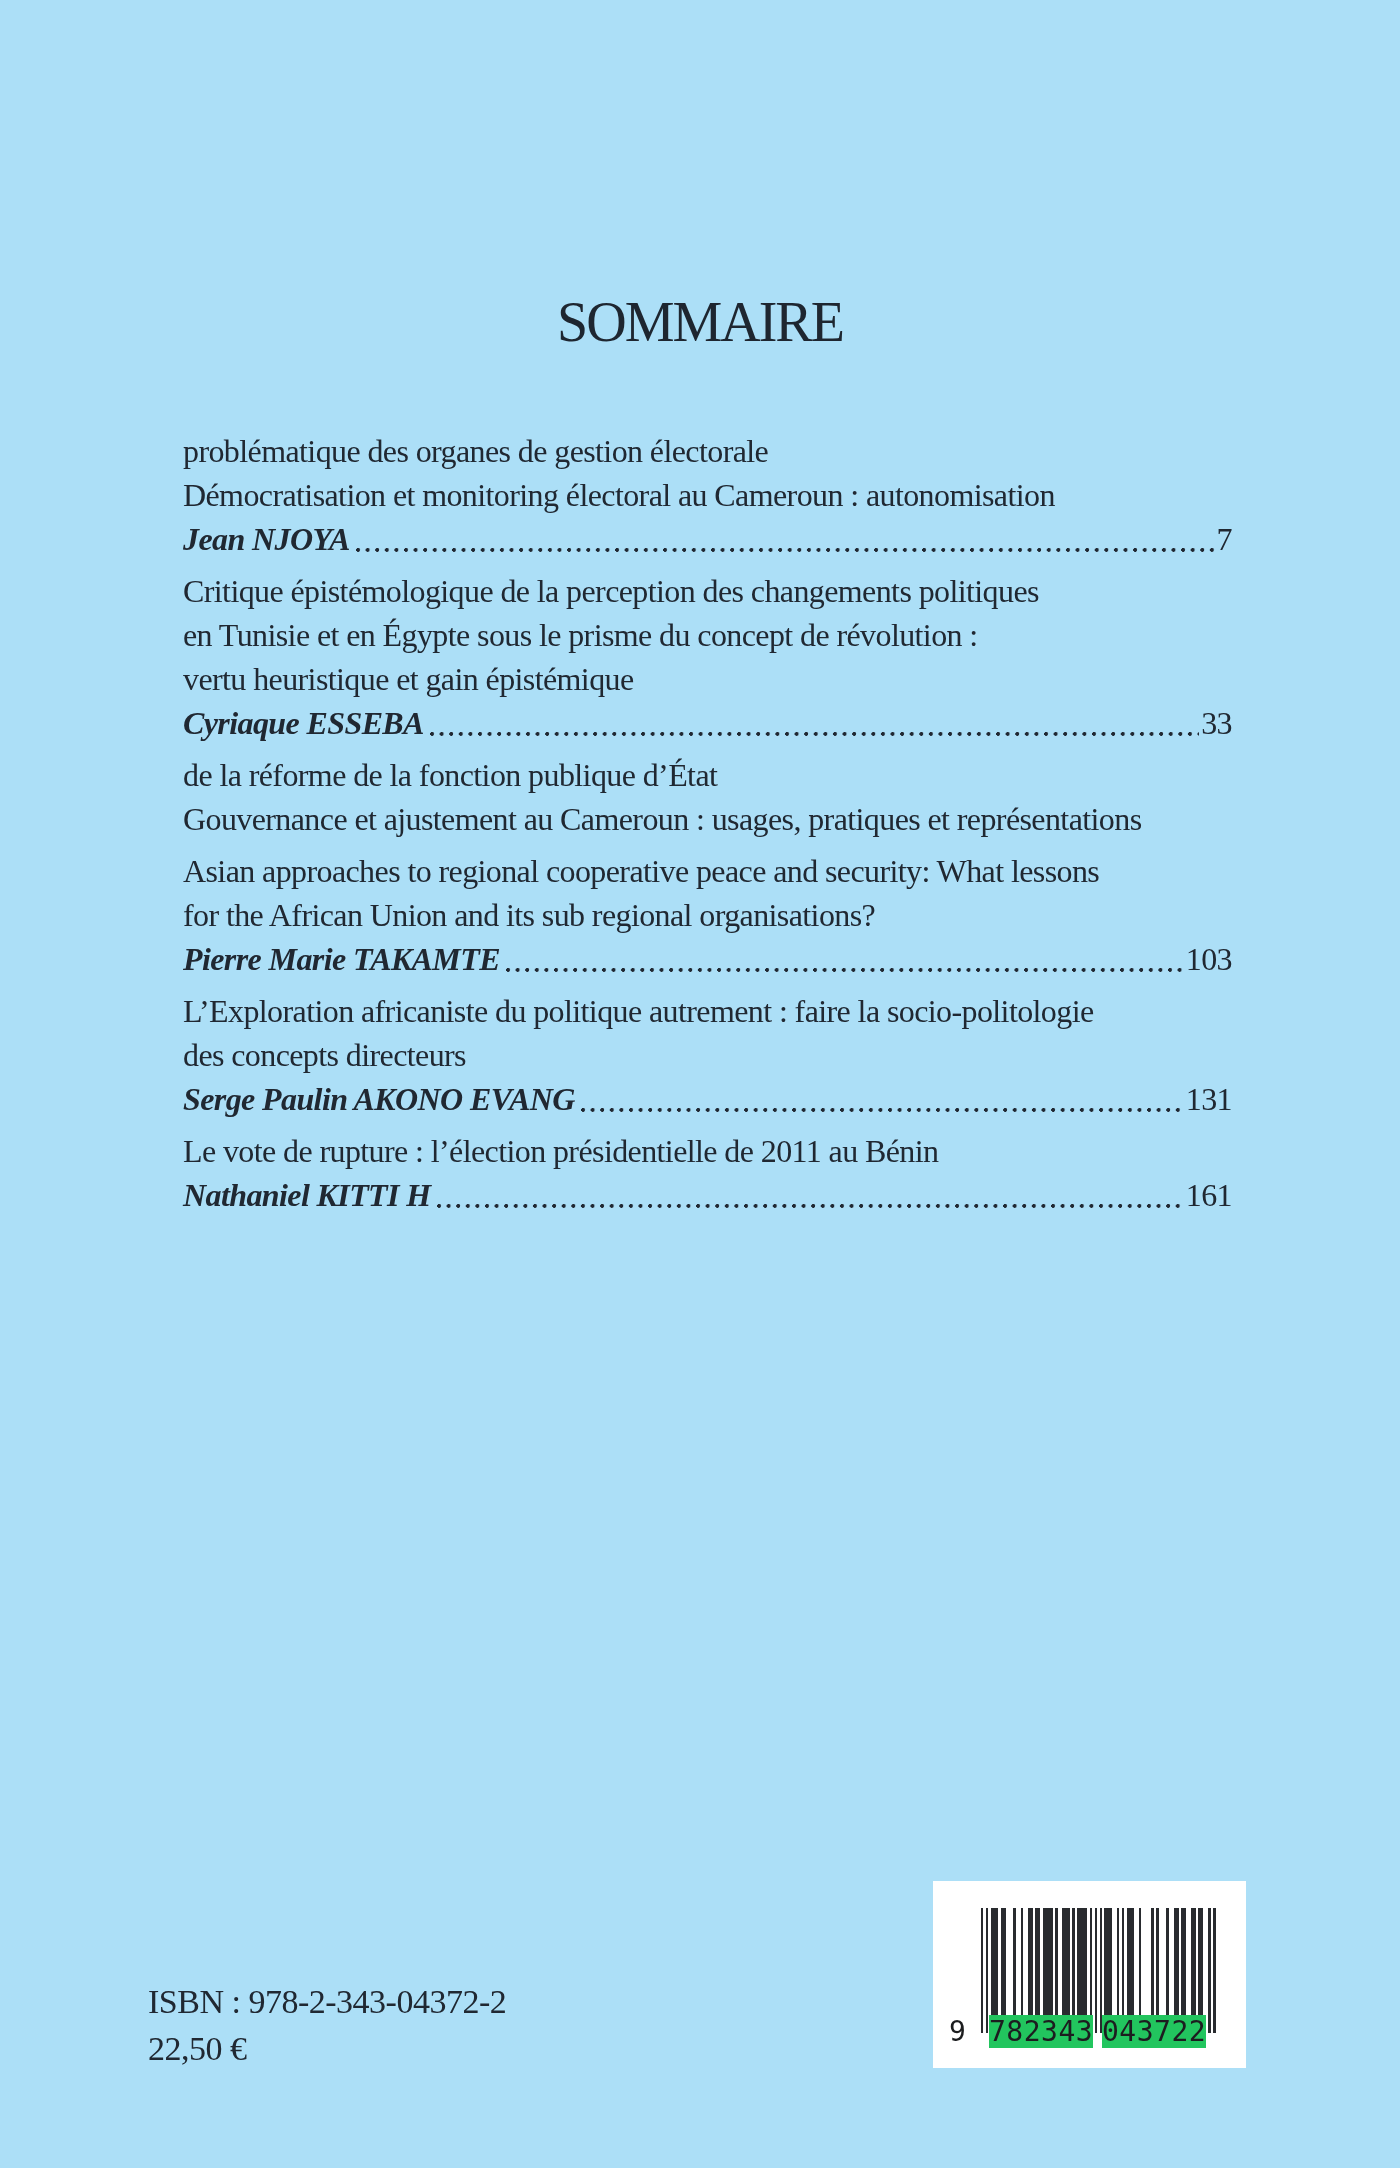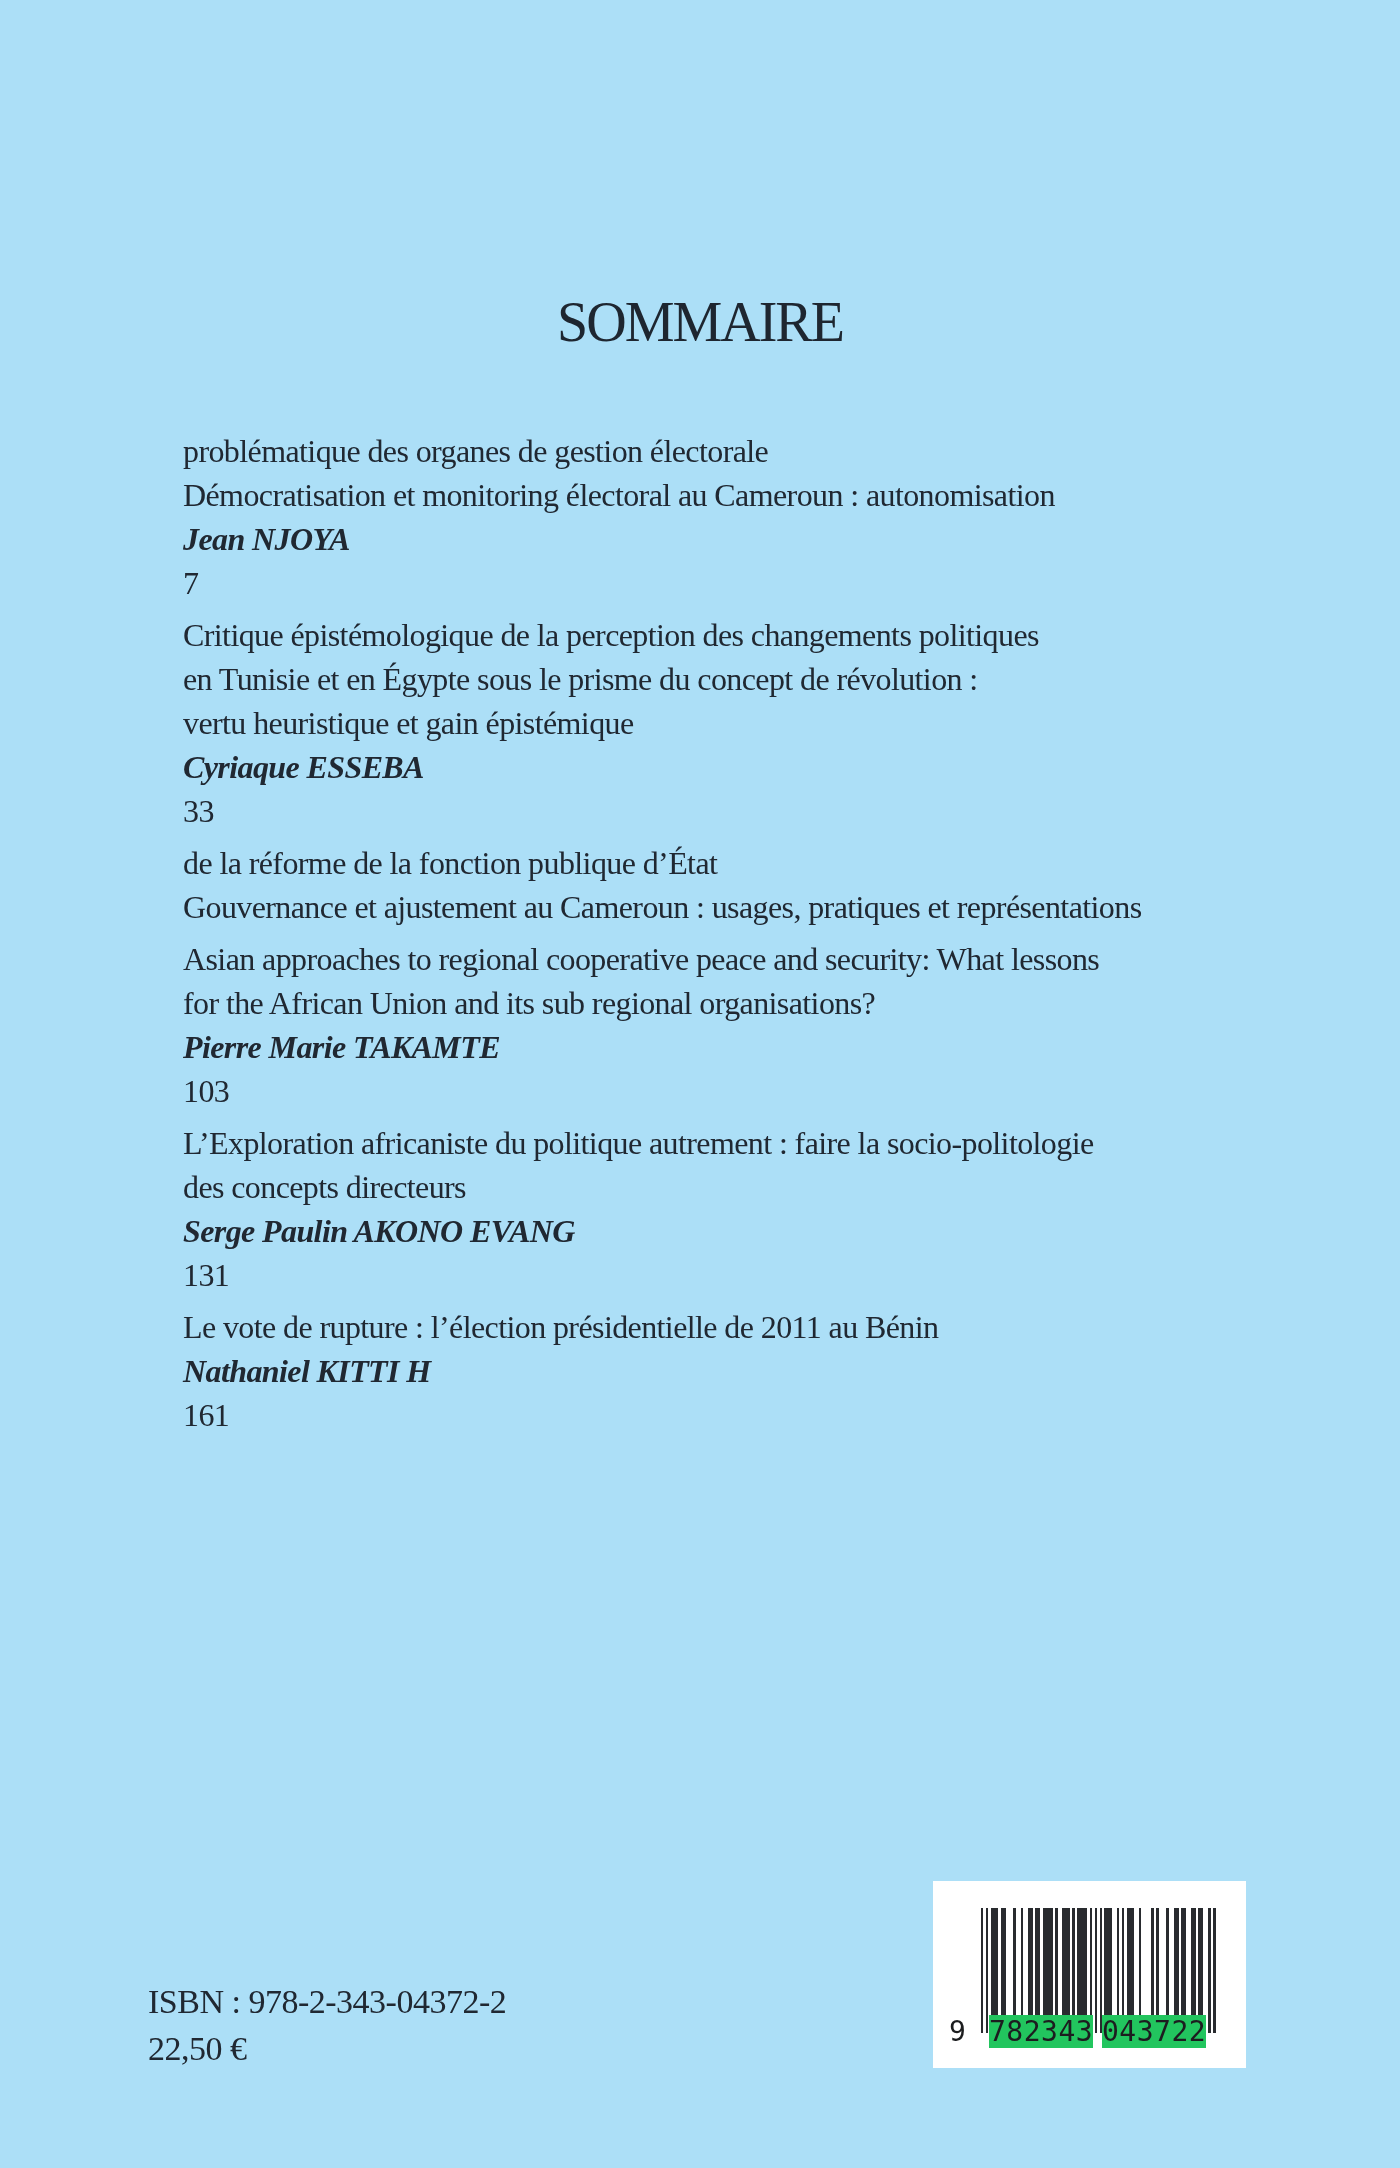--- a/index.html
+++ b/index.html
@@ -28,21 +28,21 @@
     left: 183px;
     width: 1049px;
     top: 429px;
     font-size: 32px;
     line-height: 44px;
     letter-spacing: -0.6px;
   }
   .entry { margin-bottom: 8px; }
   .t-line { white-space: nowrap; }
   .t-line:empty { display: none; }
-  .a-row { display: flex; flex-direction: column; }
+  .a-row { display: flex; }
   .author { font-weight: 700; font-style: italic; white-space: nowrap; }
   .dots {
     flex: 1;
     margin-left: 6px;
     margin-right: 2px;
     background-image: radial-gradient(circle at 2.1px 2.1px, #202832 1.8px, rgba(0,0,0,0) 2.3px);
     background-size: 9.6px 4.4px;
     background-repeat: repeat-x;
     background-position: left calc(100% - 9px);
   }

